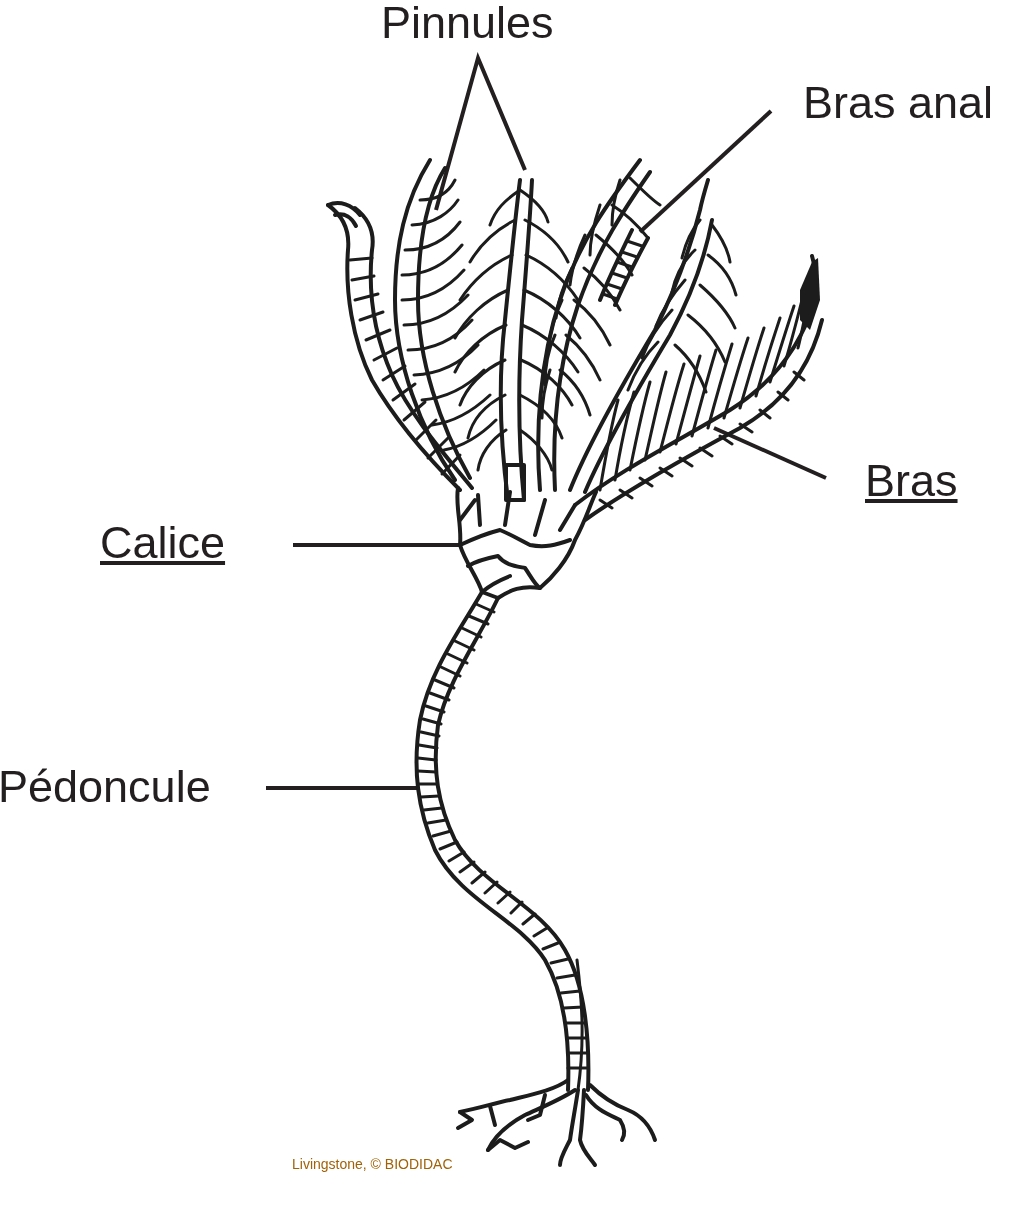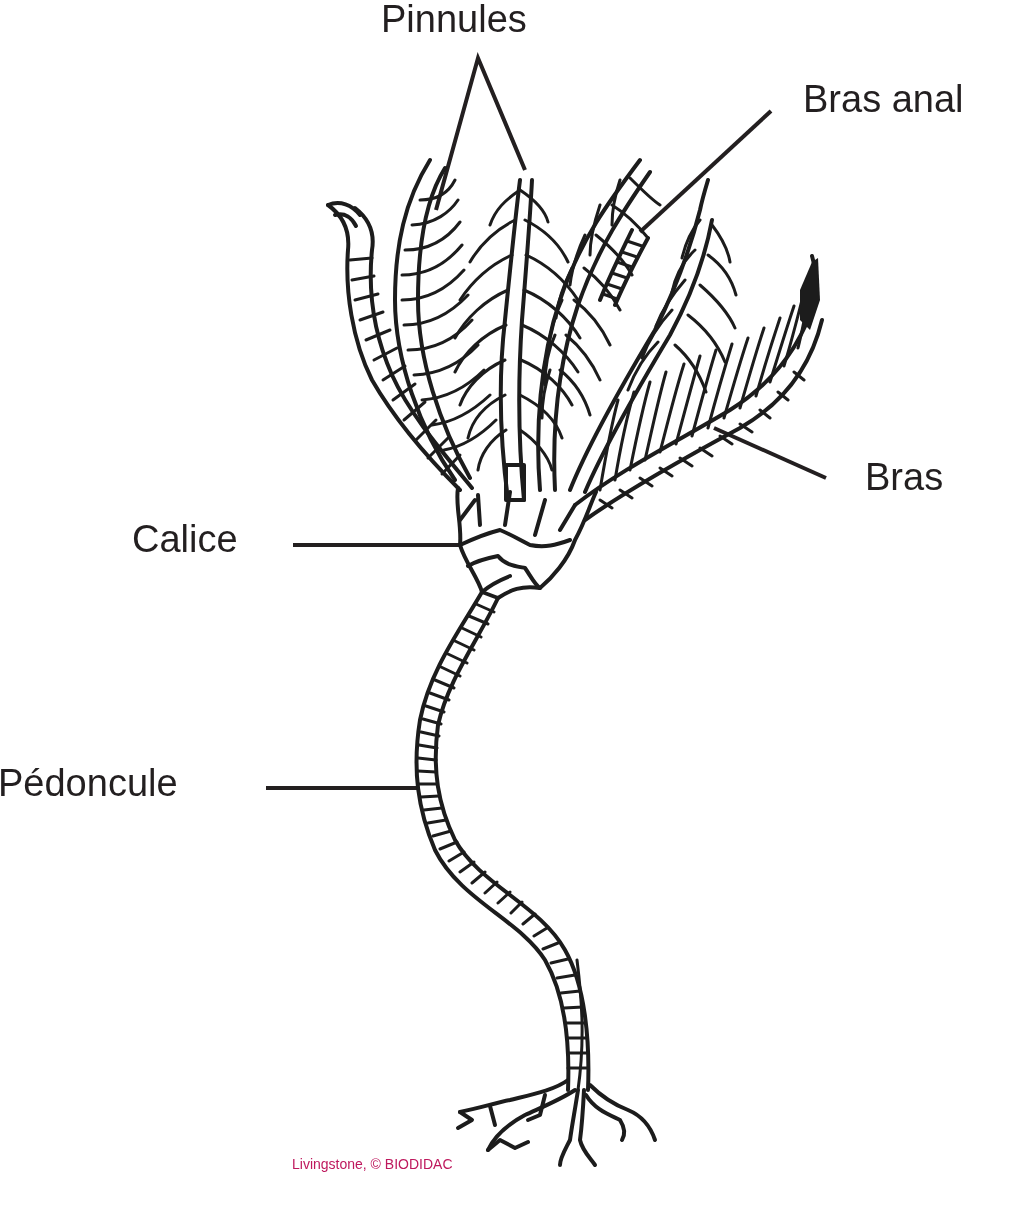--- a/index.html
+++ b/index.html
@@ -1,23 +1,23 @@
 <!DOCTYPE html>
 <html><head>
 <meta charset="utf-8">
 <style>
   html, body { margin: 0; padding: 0; background: #ffffff; }
   body { width: 1020px; height: 1214px; position: relative; overflow: hidden; font-family: "Liberation Sans", sans-serif; }
   .diagram { position: absolute; left: 0; top: 0; width: 1020px; height: 1214px; }
-  .label { position: absolute; color: #231f20; font-size: 38px; line-height: 1; white-space: nowrap; }
-  .credit { position: absolute; color: #be185d; font-size: 14px; line-height: 1; white-space: nowrap; }
+  .label { position: absolute; color: #231f20; font-size: 45px; line-height: 1; white-space: nowrap; }
+  .credit { position: absolute; color: #a16207; font-size: 14px; line-height: 1; white-space: nowrap; }
   #lbl-pinnules { left: 381px; top: 0px; }
   #lbl-tube { left: 803px; top: 80px; }
-  #lbl-bras { left: 865px; top: 458px; }
-  #lbl-calice { left: 132px; top: 520px; }
+  #lbl-bras { left: 865px; top: 458px; text-decoration: underline; }
+  #lbl-calice { left: 100px; top: 520px; text-decoration: underline; }
   #lbl-pedoncule { left: -2px; top: 764px; }
   #lbl-credit { left: 292px; top: 1157px; }
   .leader { stroke: #231f20; stroke-width: 4; fill: none; stroke-linecap: butt; }
   .ink { stroke: #1c1c1c; fill: none; stroke-width: 4; stroke-linecap: round; stroke-linejoin: round; }
   .ink-thin { stroke: #1c1c1c; fill: none; stroke-width: 3; stroke-linecap: round; stroke-linejoin: round; }
   .ink-fill { fill: #1c1c1c; stroke: none; }
 </style>
 </head>
 <body>
 

